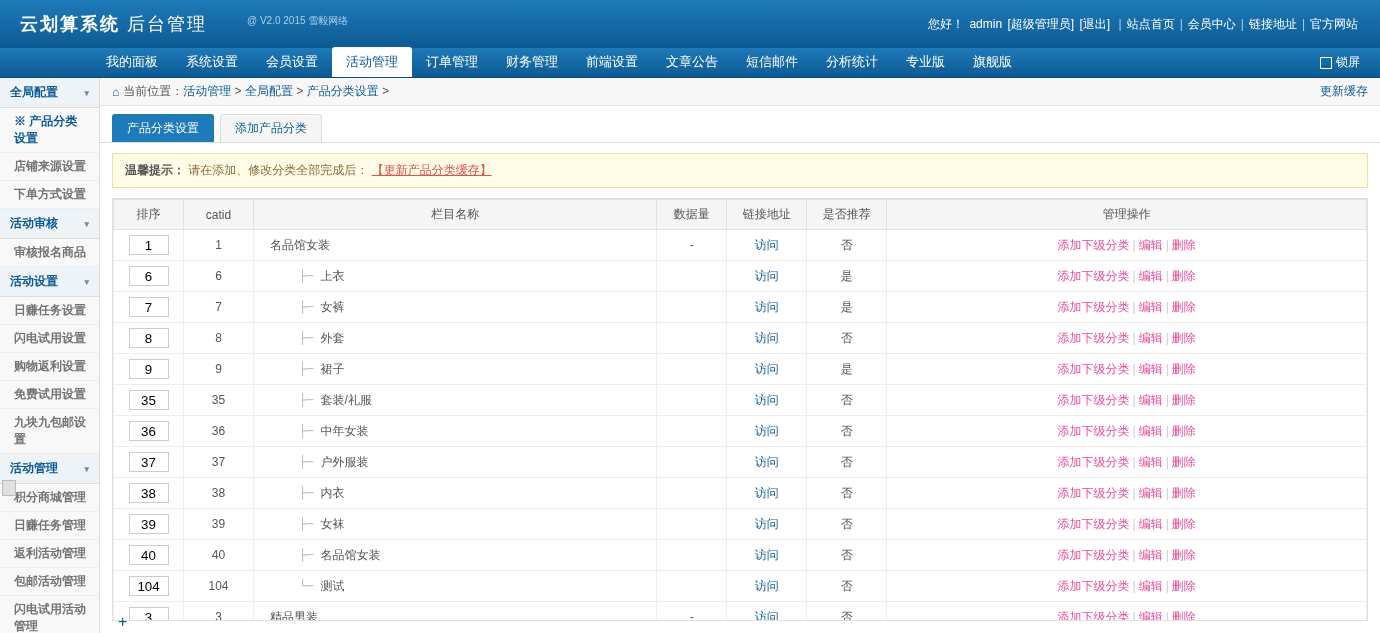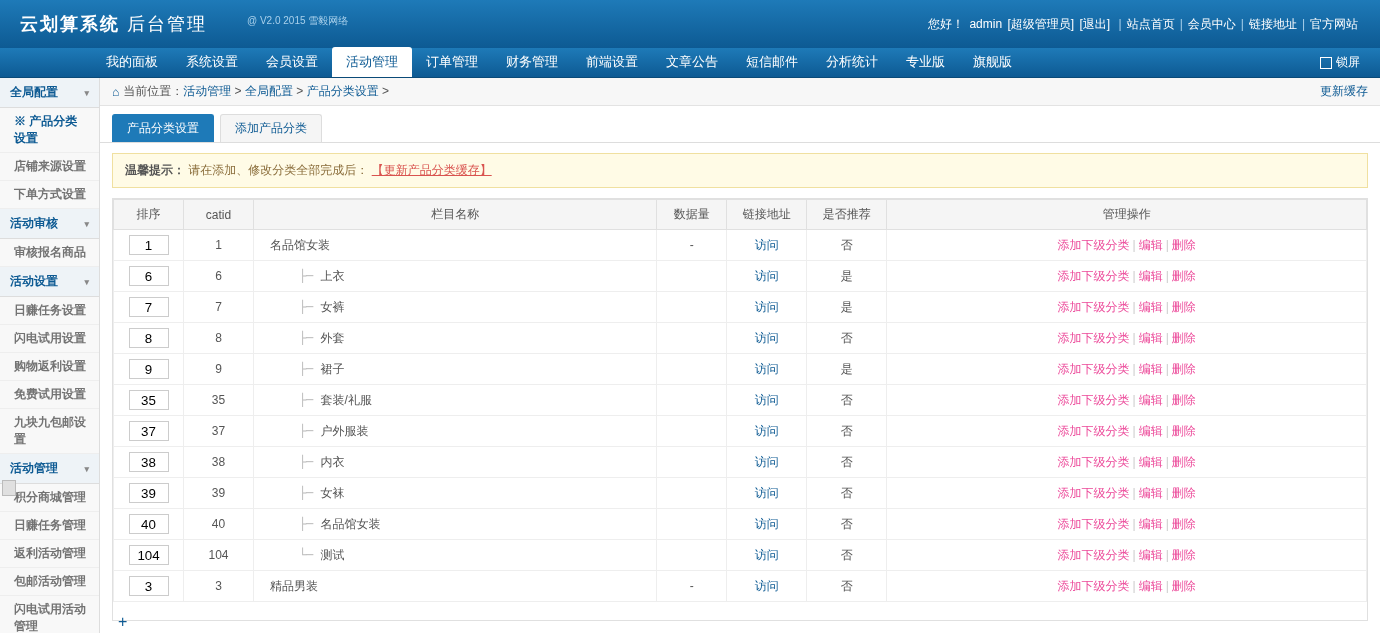--- a/index.html
+++ b/index.html
@@ -216,20 +216,29 @@
             <tr>
               <td><input class="sort-input" value="35" style=""></td>
               <td>35</td>
               <td class="left"><span class="tree-prefix">&nbsp;&nbsp;&nbsp;&nbsp;├─ </span>套装/礼服</td>
               <td></td>
               <td><span class="access-link">访问</span></td>
               <td>否</td>
               <td class="op"><a href="#">添加下级分类</a><span class="sep2">|</span><a href="#">编辑</a><span class="sep2">|</span><a href="#">删除</a></td>
             </tr>
             <tr>
+              <td><input class="sort-input" value="36" style=""></td>
+              <td>36</td>
+              <td class="left"><span class="tree-prefix">&nbsp;&nbsp;&nbsp;&nbsp;├─ </span>中年女装</td>
+              <td></td>
+              <td><span class="access-link">访问</span></td>
+              <td>否</td>
+              <td class="op"><a href="#">添加下级分类</a><span class="sep2">|</span><a href="#">编辑</a><span class="sep2">|</span><a href="#">删除</a></td>
+            </tr>
+            <tr>
               <td><input class="sort-input" value="37" style=""></td>
               <td>37</td>
               <td class="left"><span class="tree-prefix">&nbsp;&nbsp;&nbsp;&nbsp;├─ </span>户外服装</td>
               <td></td>
               <td><span class="access-link">访问</span></td>
               <td>否</td>
               <td class="op"><a href="#">添加下级分类</a><span class="sep2">|</span><a href="#">编辑</a><span class="sep2">|</span><a href="#">删除</a></td>
             </tr>
             <tr>
               <td><input class="sort-input" value="38" style=""></td>

